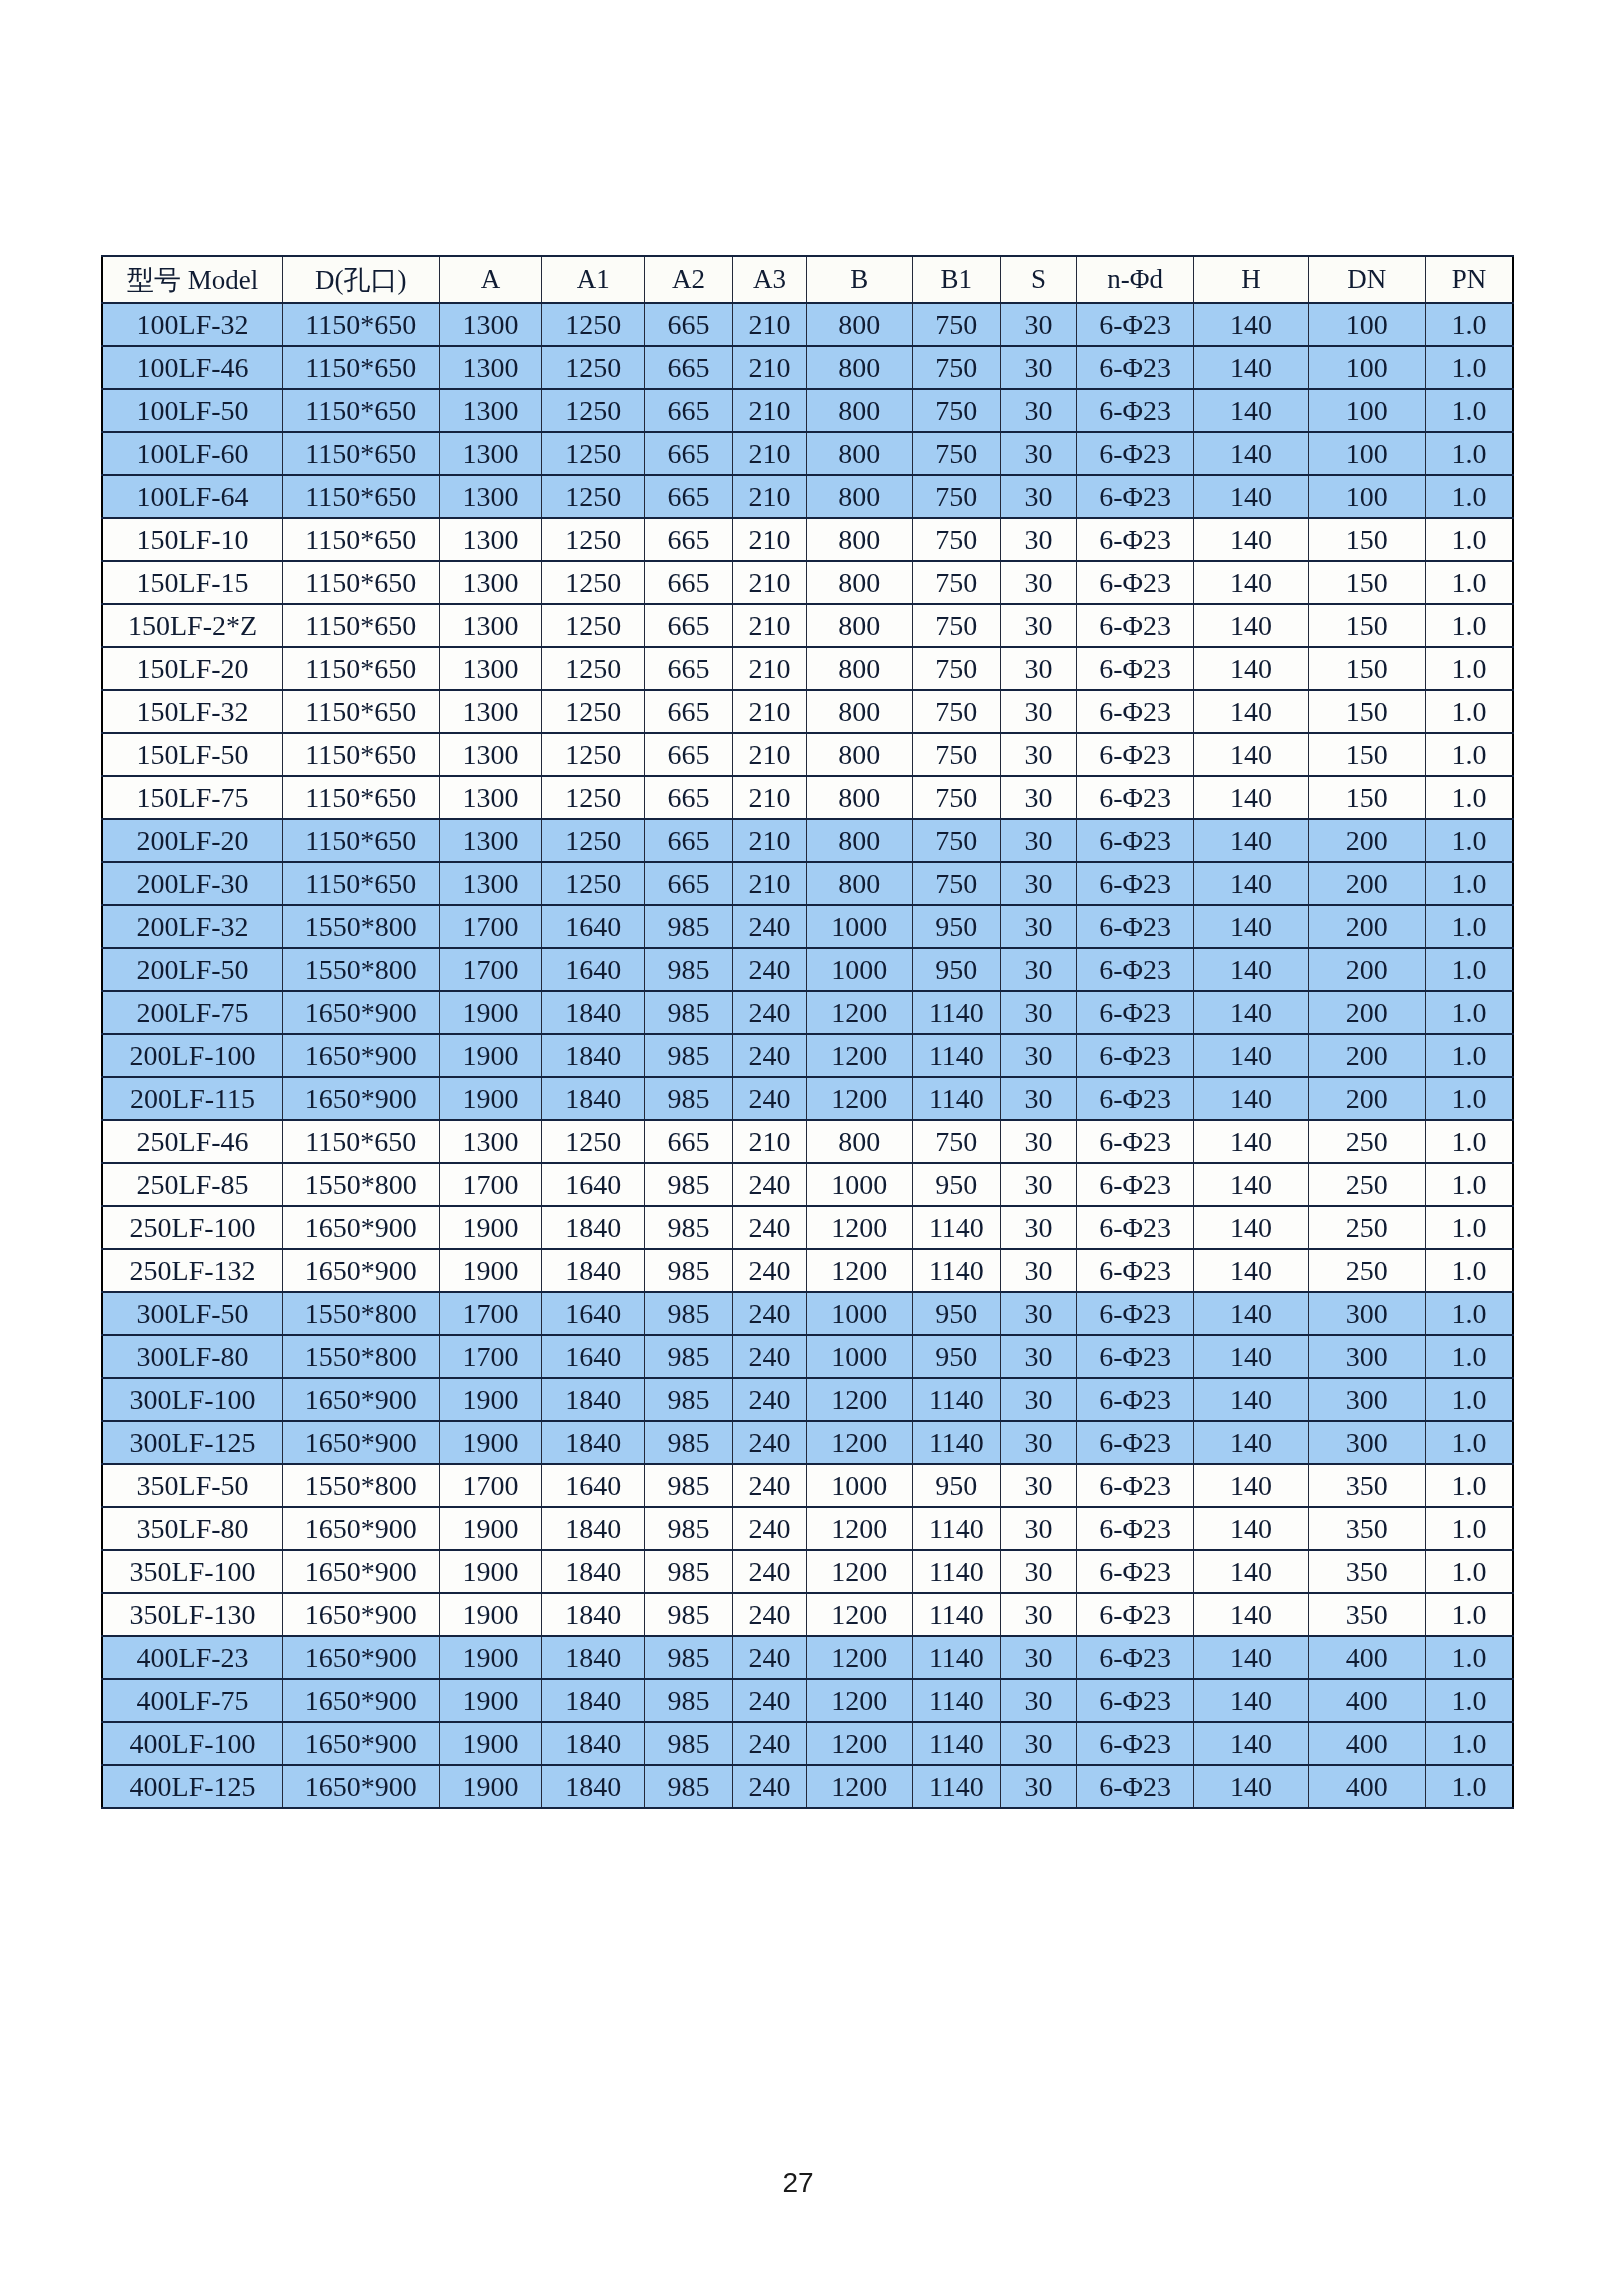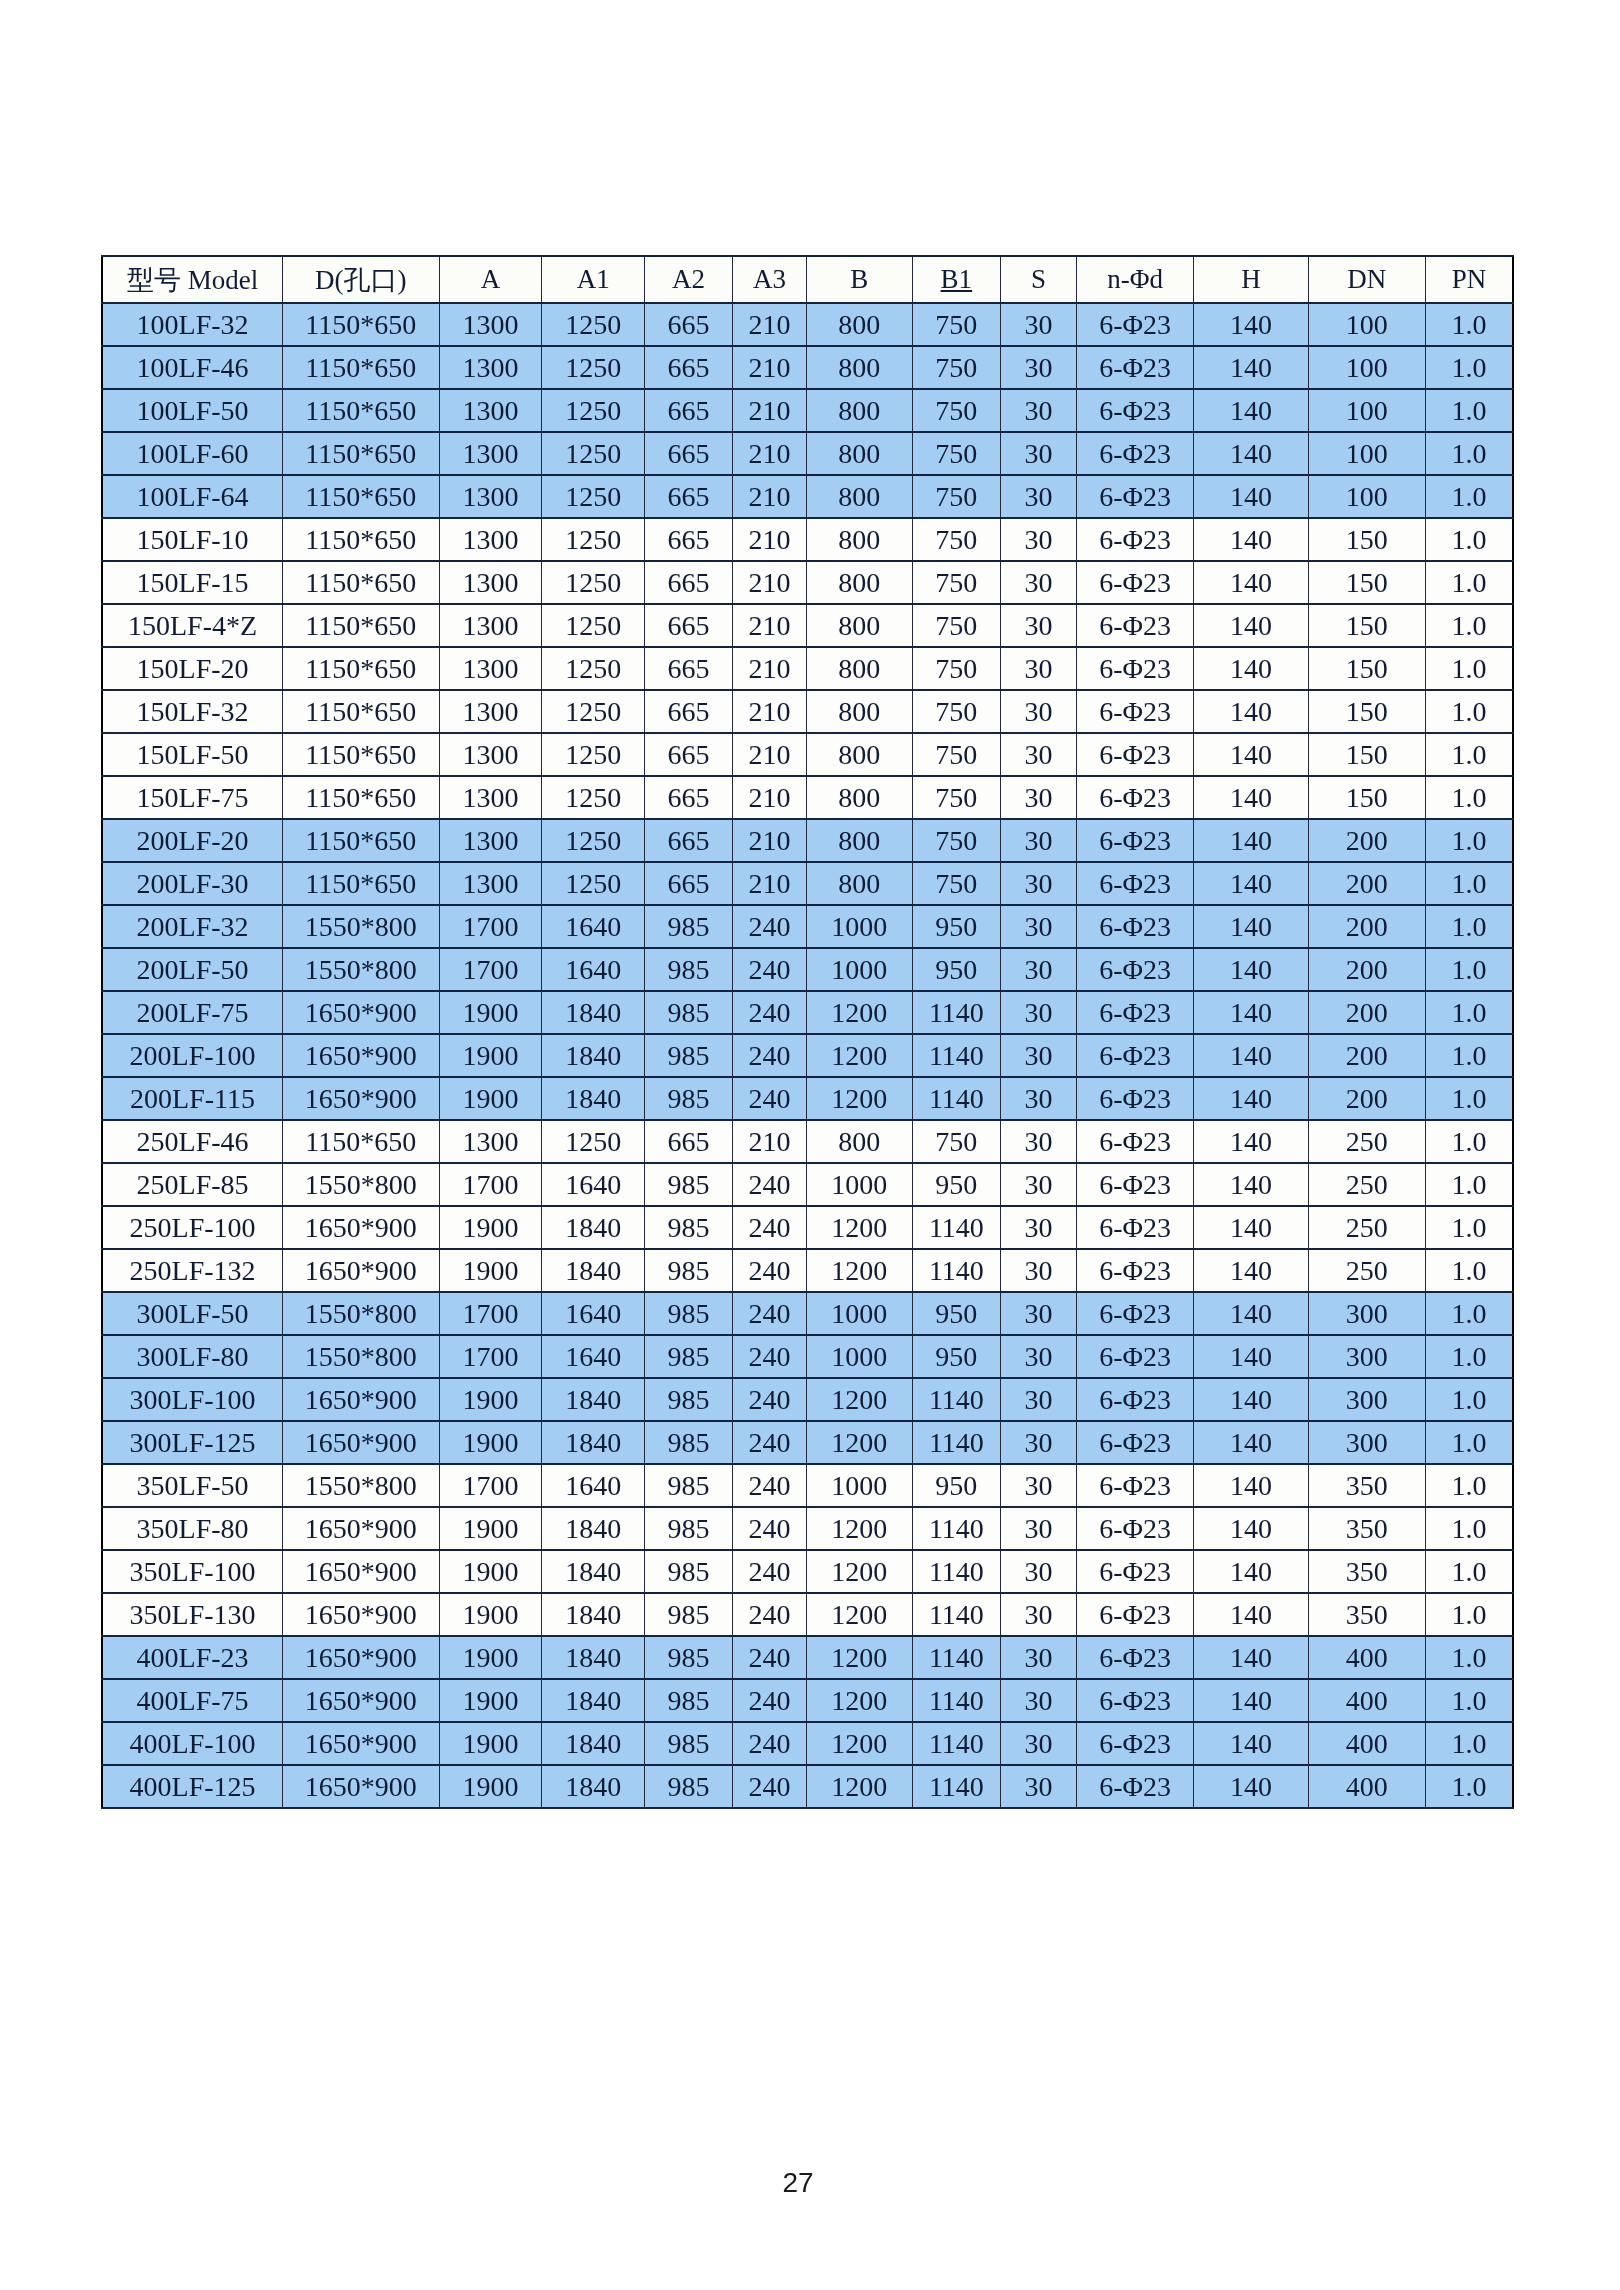--- a/index.html
+++ b/index.html
@@ -56,21 +56,21 @@
     background: var(--hl, #a3cdf3);
   }
   
   .c0  { width: 12.80%; }
   .c1  { width: 11.09%; }
   .c2  { width: 7.29%;  }
   .c3  { width: 7.29%;  }
   .c4  { width: 6.21%; margin-top: 41px;  }
   .c5  { width: 5.26%; border-radius: 11px;  }
   .c6  { width: 7.48%;  }
-  .c7  { width: 6.27%; text-decoration: underline;  }
+  .c7  { width: 6.27%;  }
   .c8  { width: 5.39%;  }
   .c9  { width: 8.30%;  }
   .c10 { width: 8.11%;  }
   .c11 { width: 8.30%;  }
   .c12 { width: 6.21%;  }
   .page-number {
     position: absolute;
     left: 12px;
     right: 36px;
     top: 2167px;
@@ -218,21 +218,21 @@
           <td>210</td>
           <td>800</td>
           <td>750</td>
           <td>30</td>
           <td>6-Φ23</td>
           <td>140</td>
           <td>150</td>
           <td>1.0</td>
         </tr>
         <tr>
-          <td>150LF-4*Z</td>
+          <td>150LF-2*Z</td>
           <td>1150*650</td>
           <td>1300</td>
           <td>1250</td>
           <td>665</td>
           <td>210</td>
           <td>800</td>
           <td>750</td>
           <td>30</td>
           <td>6-Φ23</td>
           <td>140</td>

